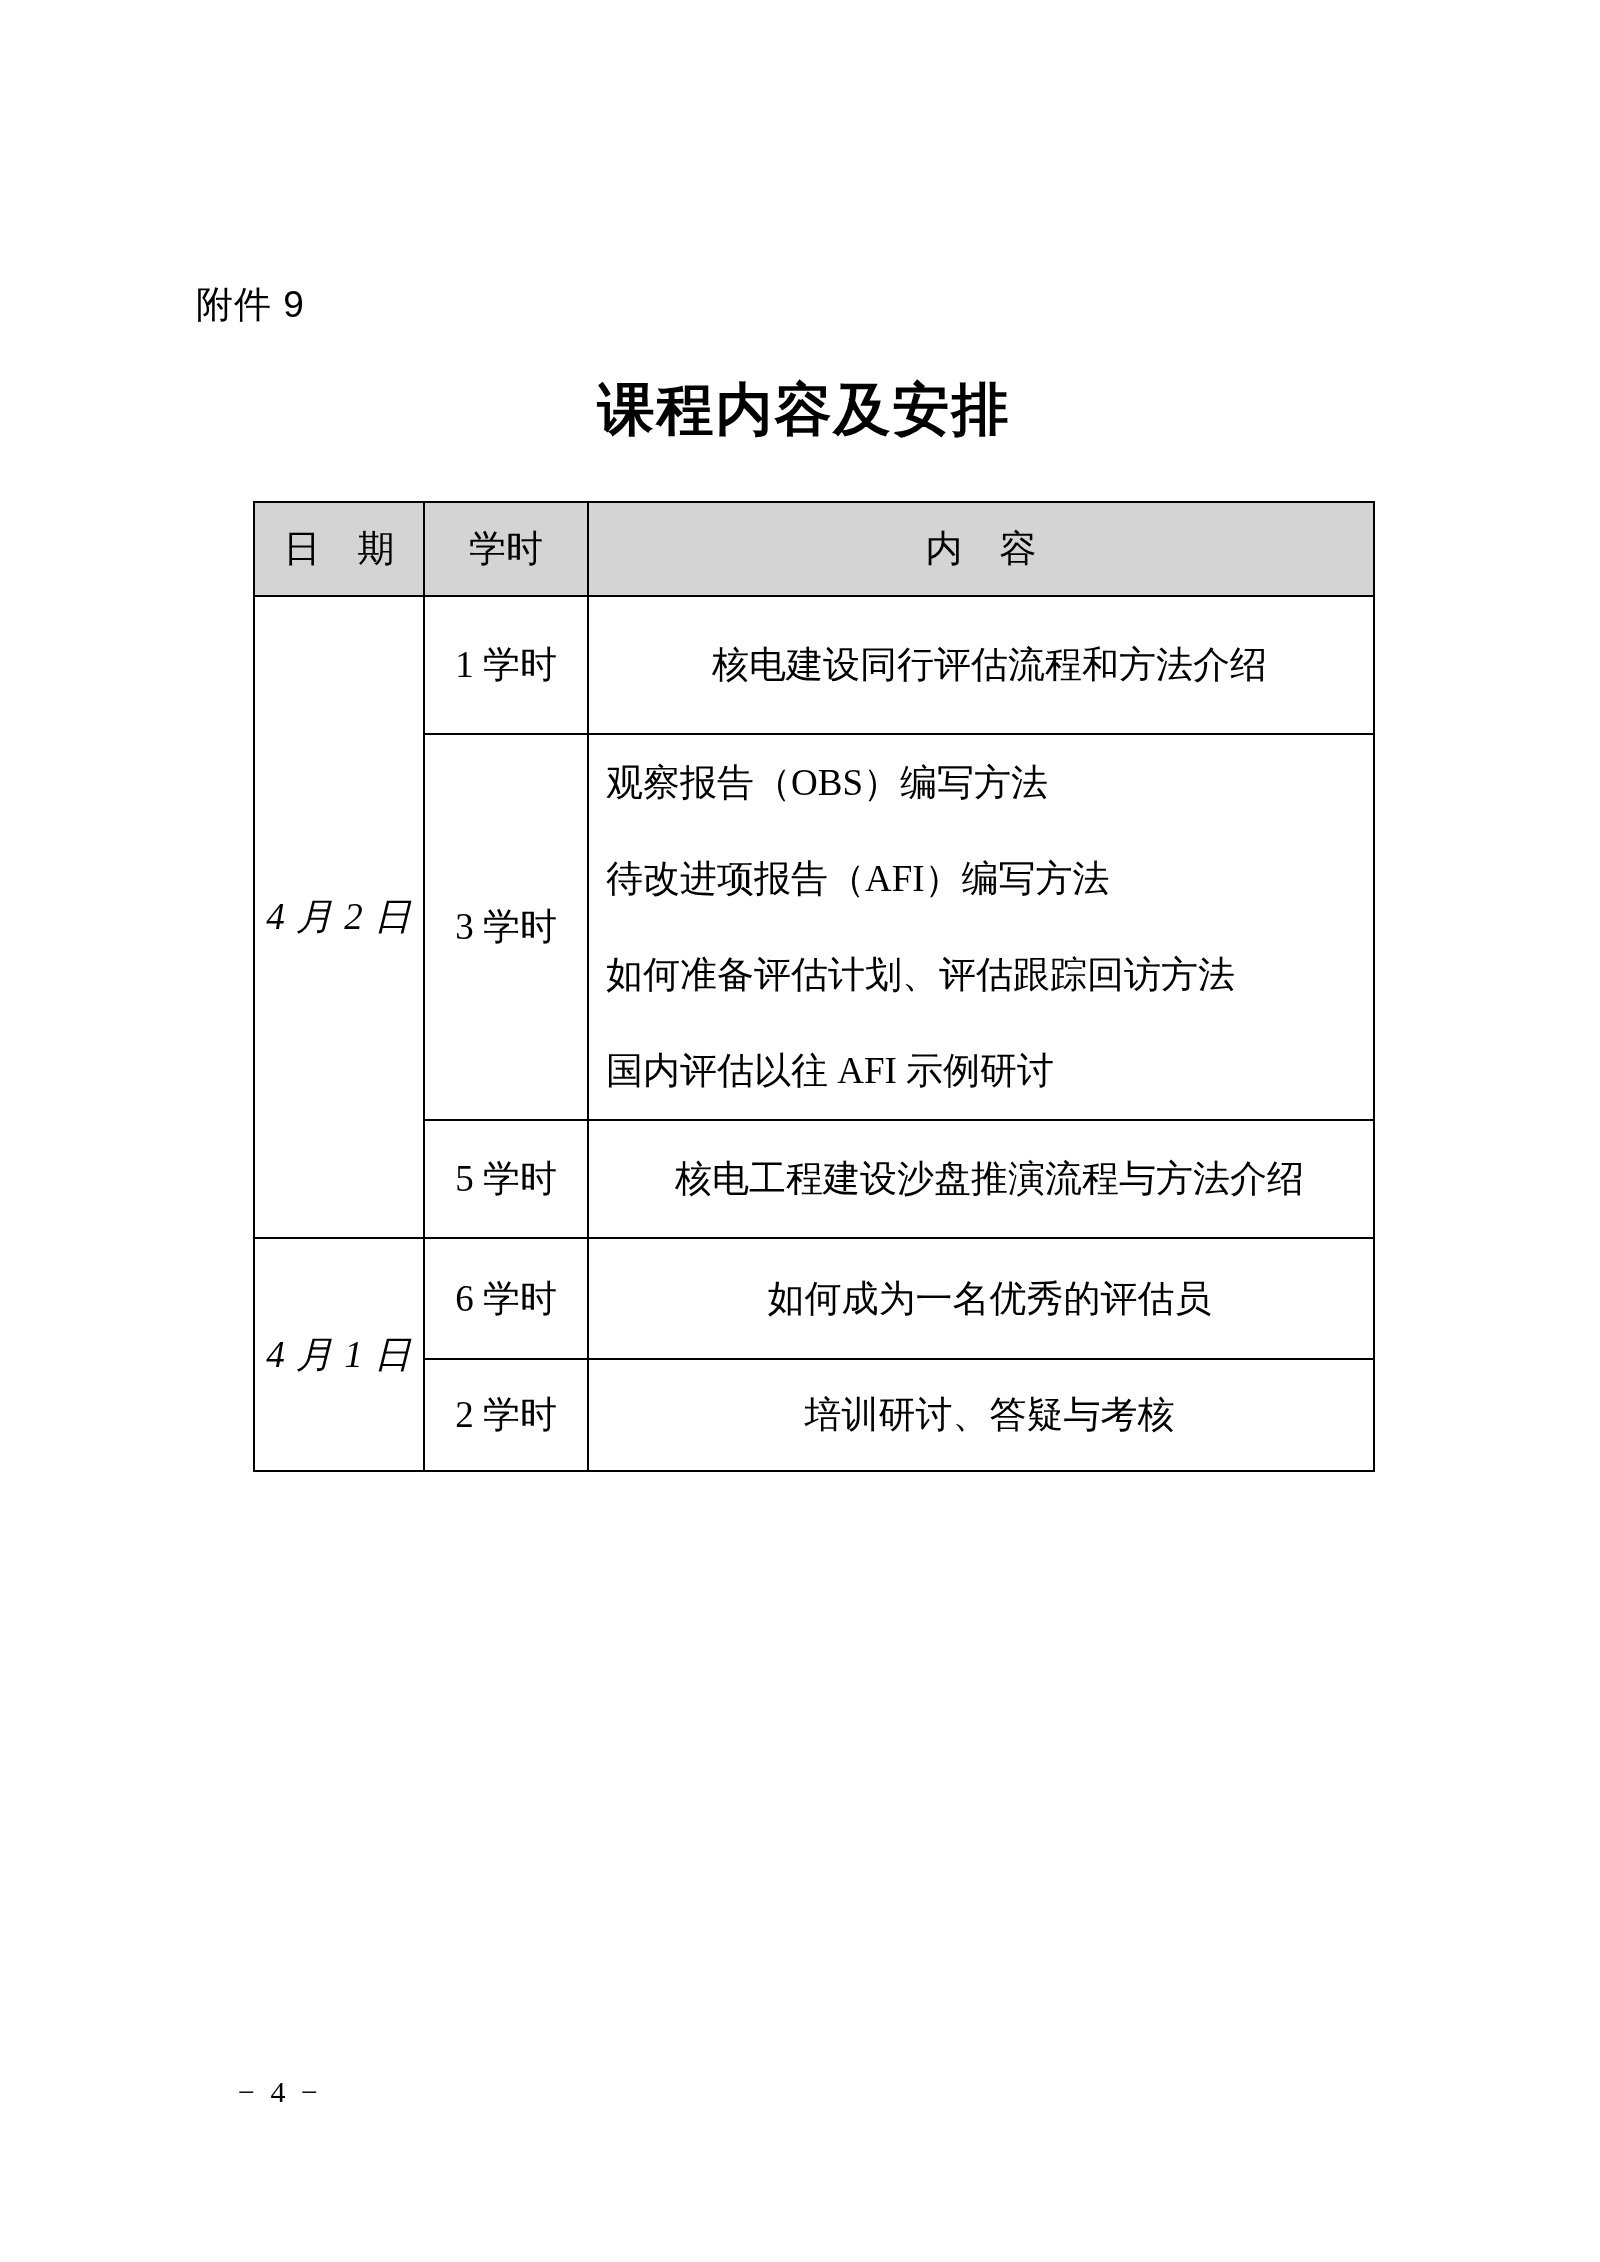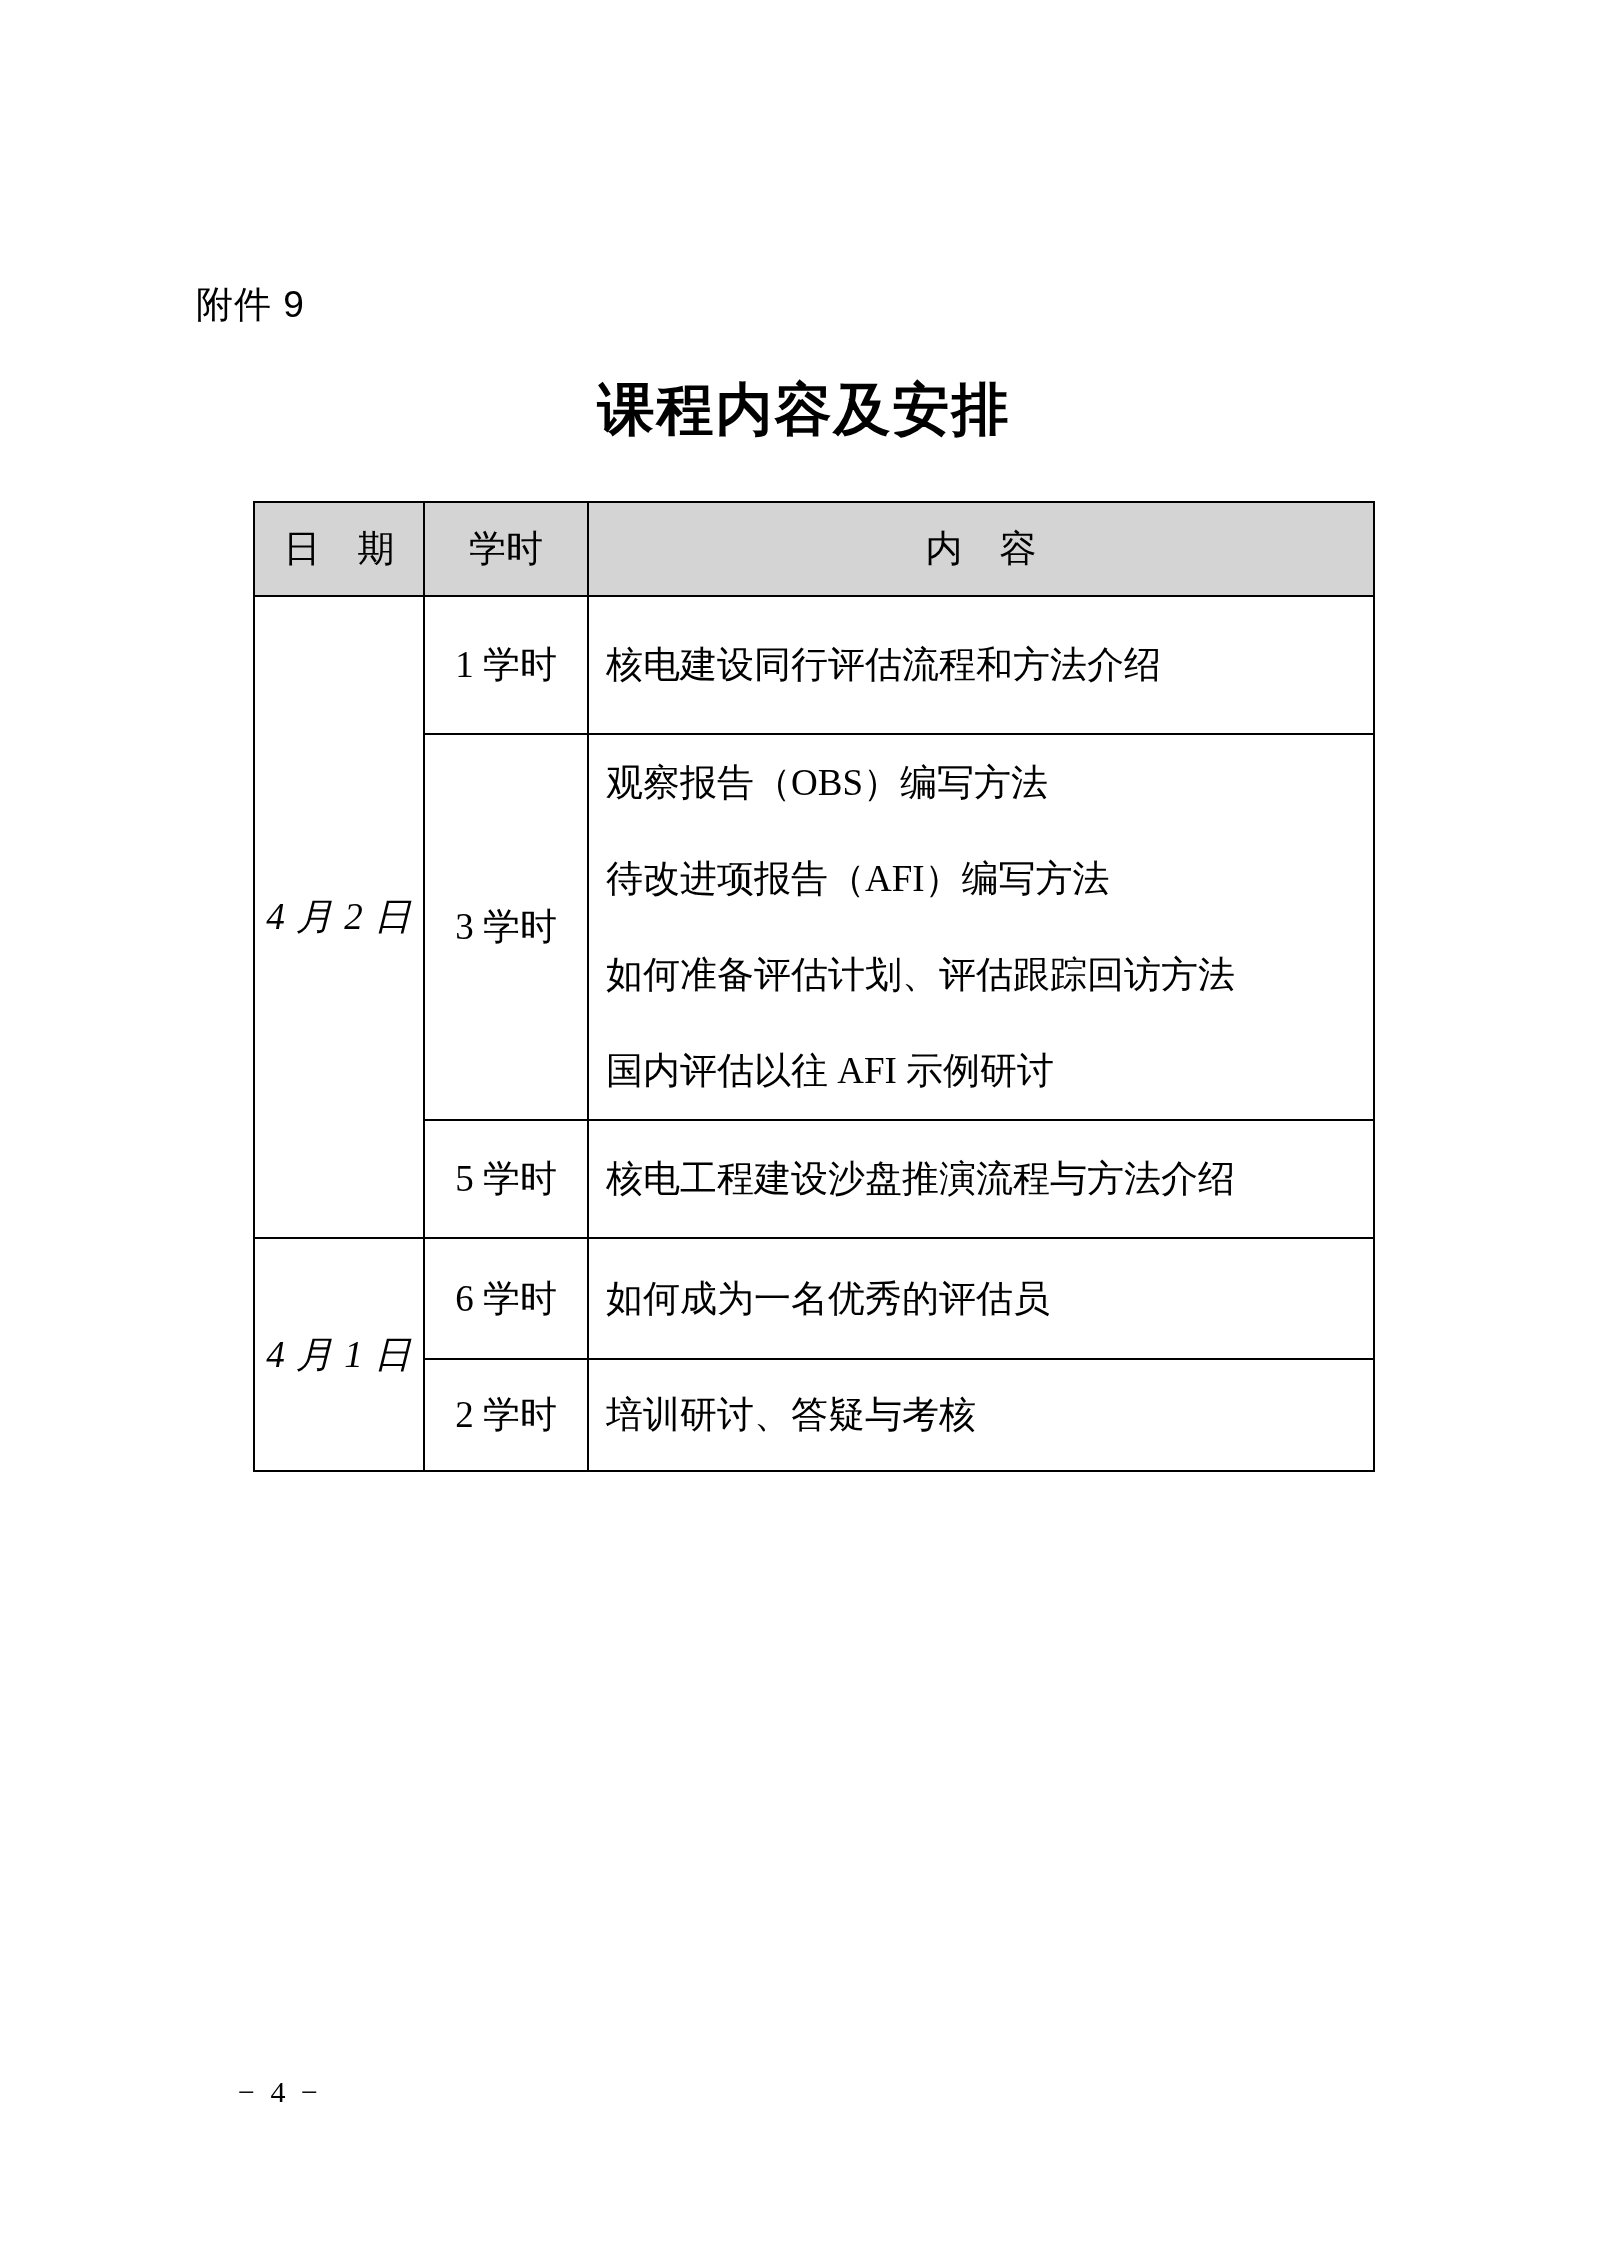--- a/index.html
+++ b/index.html
@@ -62,21 +62,21 @@
   }
   .date-cell {
     text-align: center;
     letter-spacing: 1px;
     font-style: italic;
   }
   .hours-cell {
     text-align: center;
   }
   .content-cell {
-    text-align: left;
+    text-align: center;
   }
   .content-cell .cline {
     padding-left: 17px;
   }
   tr.row-h1 { height: 138px; }
   tr.row-h2 { height: 382px; }
   tr.row-h3 { height: 118px; }
   tr.row-h4 { height: 121px; }
   tr.row-h5 { height: 112px; }
   .multi .cline {

